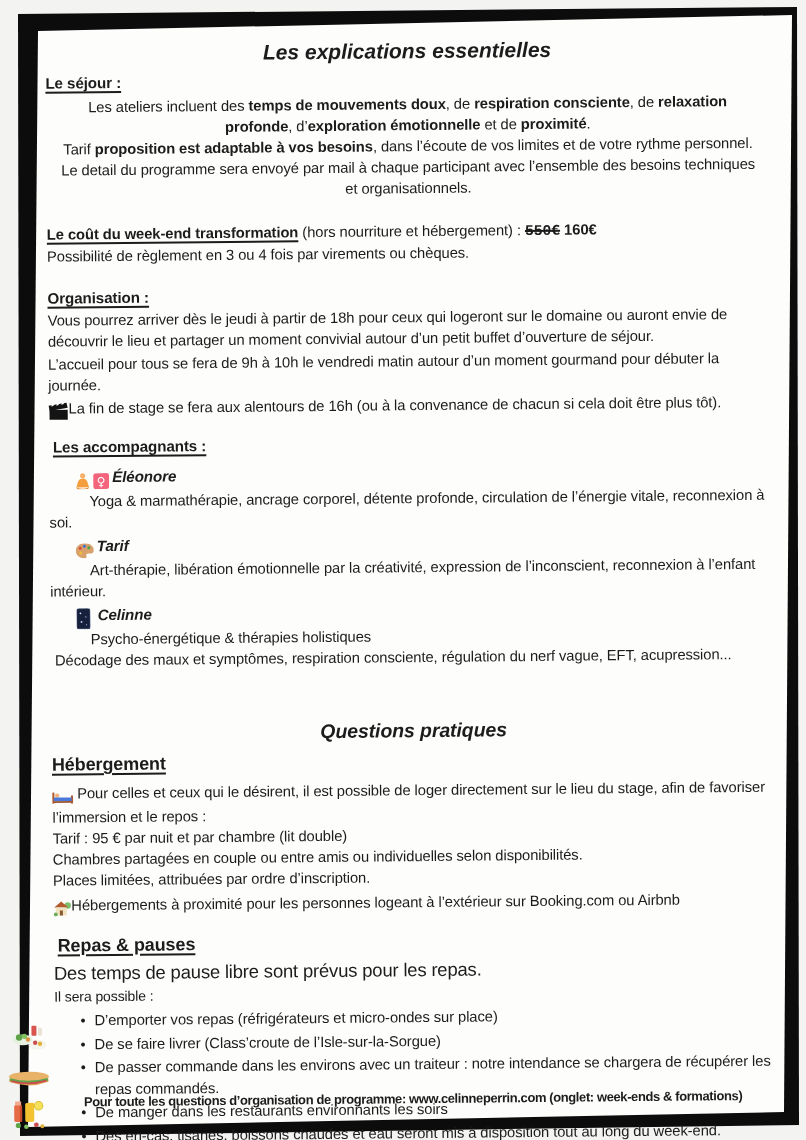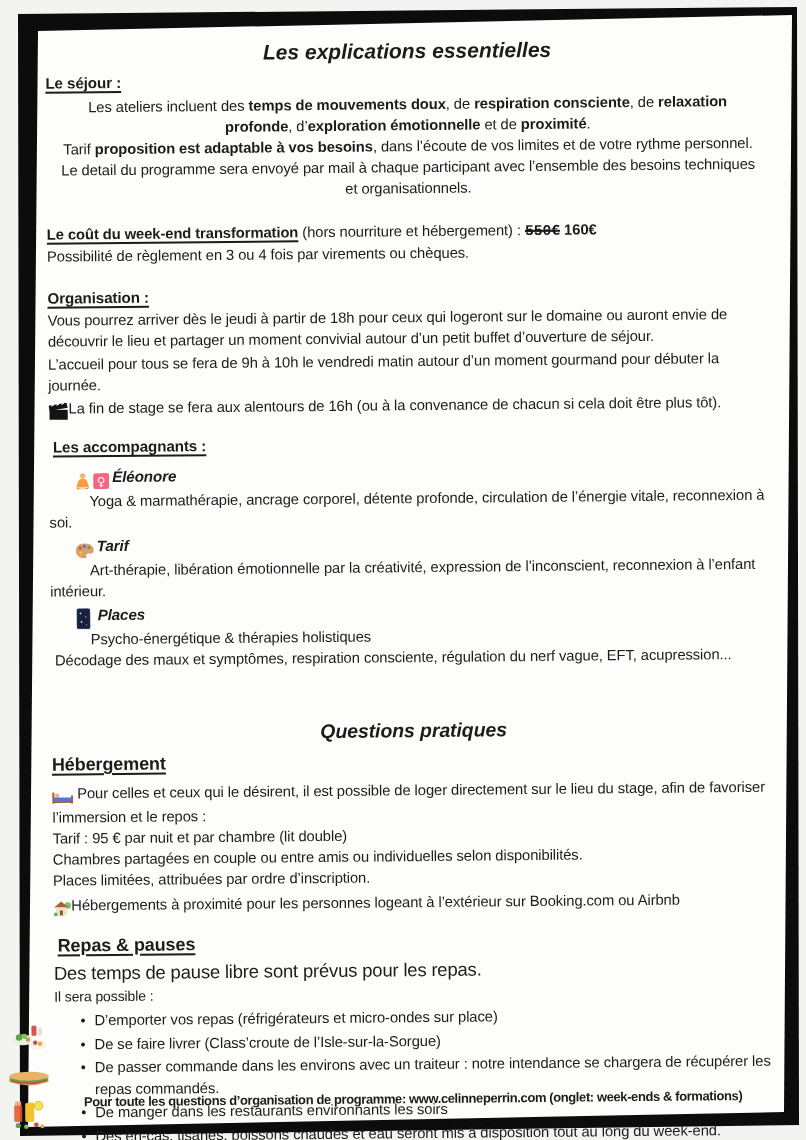--- a/index.html
+++ b/index.html
@@ -126,21 +126,21 @@
   </p>
   <p class="pdesc">Art-thérapie, libération émotionnelle par la créativité, expression de l’inconscient, reconnexion à l’enfant intérieur.</p>
 
   <p class="pname" style="margin-top:2px;">
     <span class="icon"><svg width="14" height="21" viewBox="0 0 14 21" style="display:inline-block;vertical-align:-5px;">
           <rect x="0.5" y="0.5" width="13" height="20" rx="2" fill="#17213c" stroke="#2c3a5e"></rect>
           <circle cx="4" cy="5" r="0.9" fill="#cdd9ff"></circle>
           <circle cx="9.4" cy="8.6" r="0.7" fill="#9fb4e8"></circle>
           <circle cx="5" cy="13.6" r="0.9" fill="#cdd9ff"></circle>
           <circle cx="10" cy="16.4" r="0.6" fill="#8fa6de"></circle>
-        </svg></span> <span>Places</span>
+        </svg></span> <span>Celinne</span>
   </p>
   <p class="pdesc">Psycho-énergétique &amp; thérapies holistiques</p>
   <p class="pdesc2">Décodage des maux et symptômes, respiration consciente, régulation du nerf vague, EFT, acupression...</p>
 
   <h2 class="q-title">Questions pratiques</h2>
 
   <h2 class="h-big heb-head">Hébergement</h2>
   <p class="heb-p1">
     <span class="icon"><svg width="21" height="15" viewBox="0 0 21 15" style="display:inline-block;vertical-align:-3px;">
           <rect x="0" y="3" width="2.2" height="11" fill="#b05a2f"></rect>

